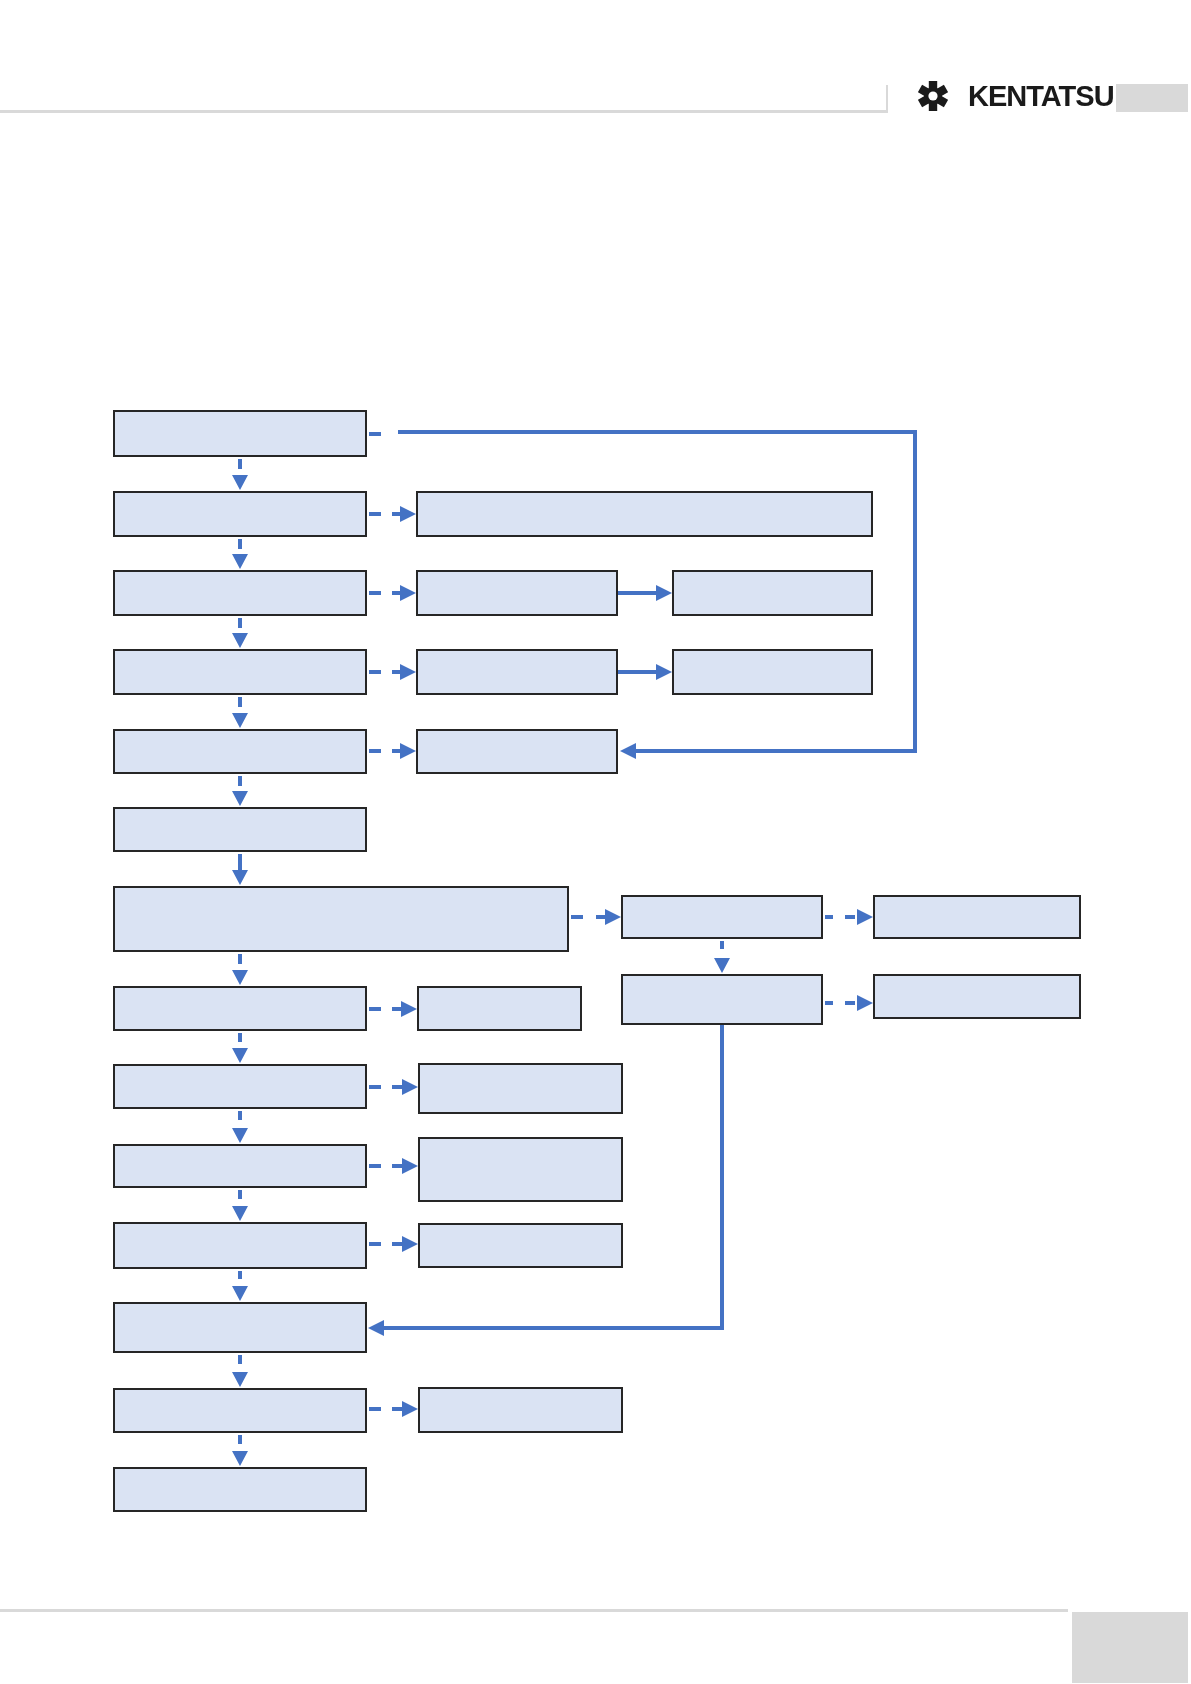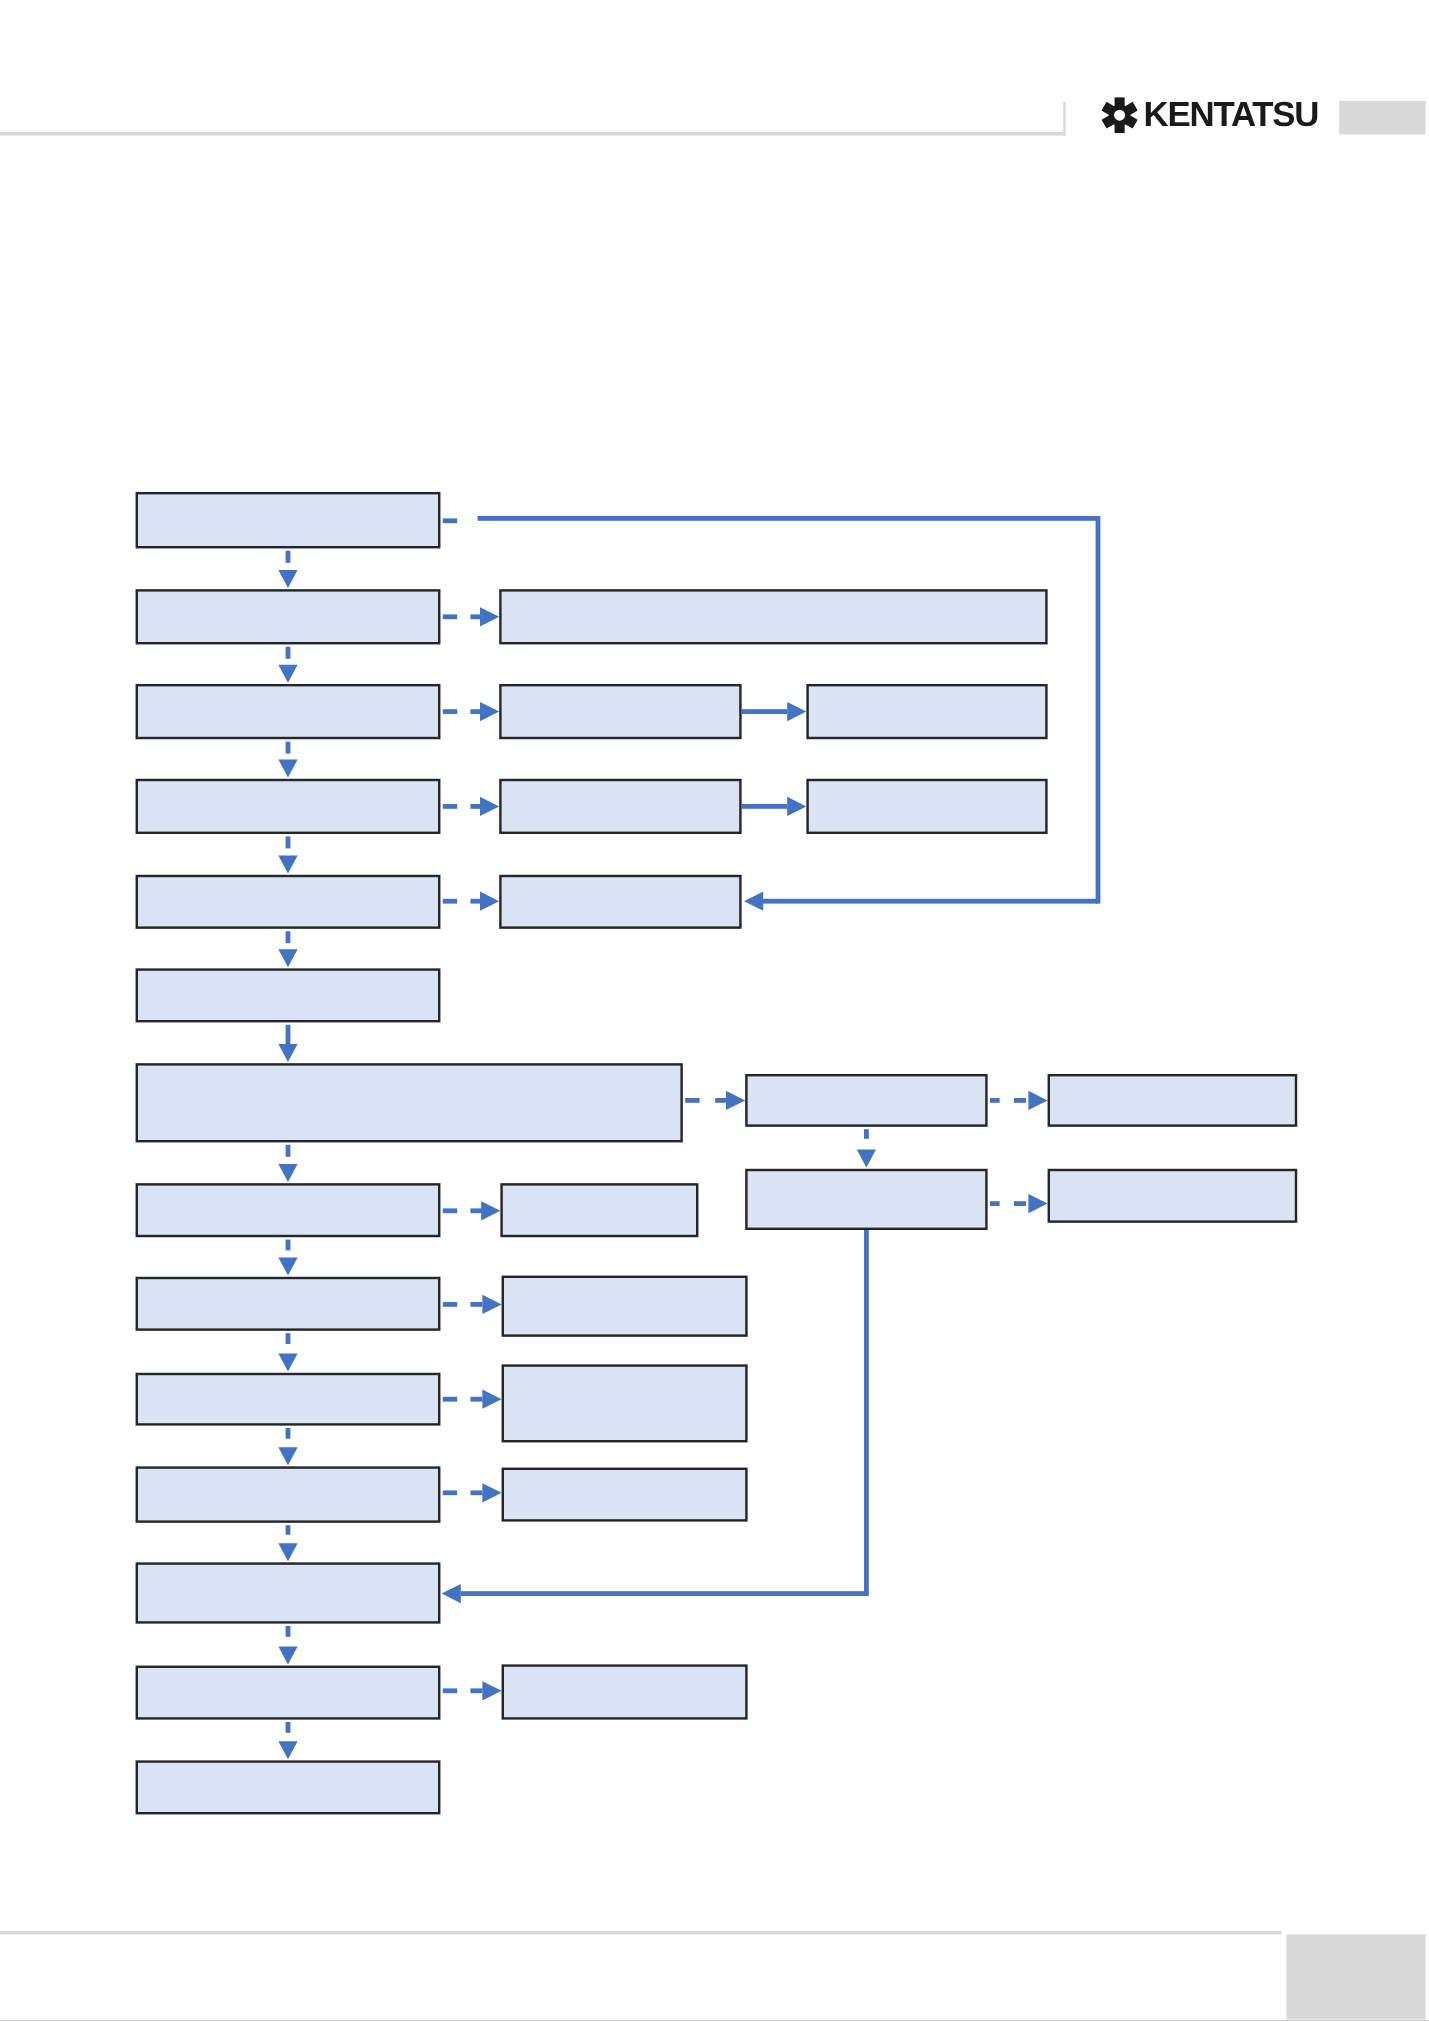--- a/index.html
+++ b/index.html
@@ -7,21 +7,21 @@
     position:relative;
     width:1191px;height:1684px;
     background:#ffffff;
     overflow:hidden;
     font-family:"Liberation Sans", sans-serif;
     margin:0 auto;
   }
   
   .header-rule{position:absolute;left:0;top:110px;width:888px;height:3px;}
   .header-tick{position:absolute;left:886px;top:85px;width:2px;height:28px;}
-  .logo{position:absolute;left:918px;top:80px;height:32px;display:flex;align-items:center;gap:5px;}
+  .logo{position:absolute;left:918px;top:80px;height:32px;display:flex;align-items:center;gap:20px;}
   .logo-text{
     font-weight:bold;font-size:29px;letter-spacing:-1px;line-height:30px;
     font-family:"Liberation Sans", sans-serif;
   }
   .logo-gear{width:30px;height:30px;display:block;}
   .header-block{position:absolute;left:1116px;top:84px;width:72px;height:28px;}
   
   .footer-rule{position:absolute;left:0;top:1609px;width:1068px;height:3px;}
   .footer-block{position:absolute;left:1072px;top:1612px;width:116px;height:71px;}
   

